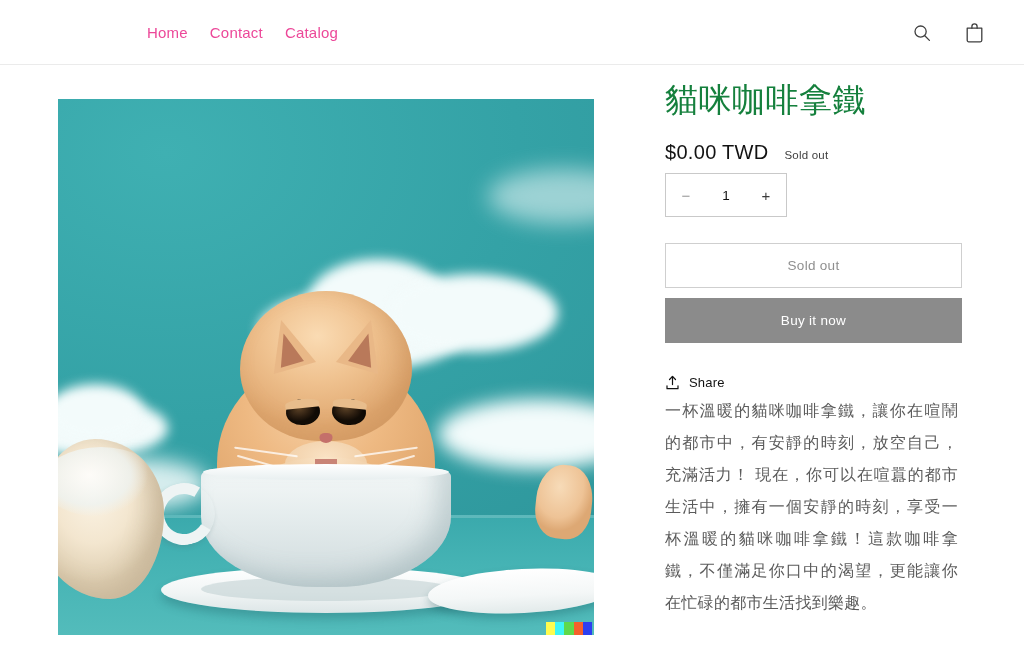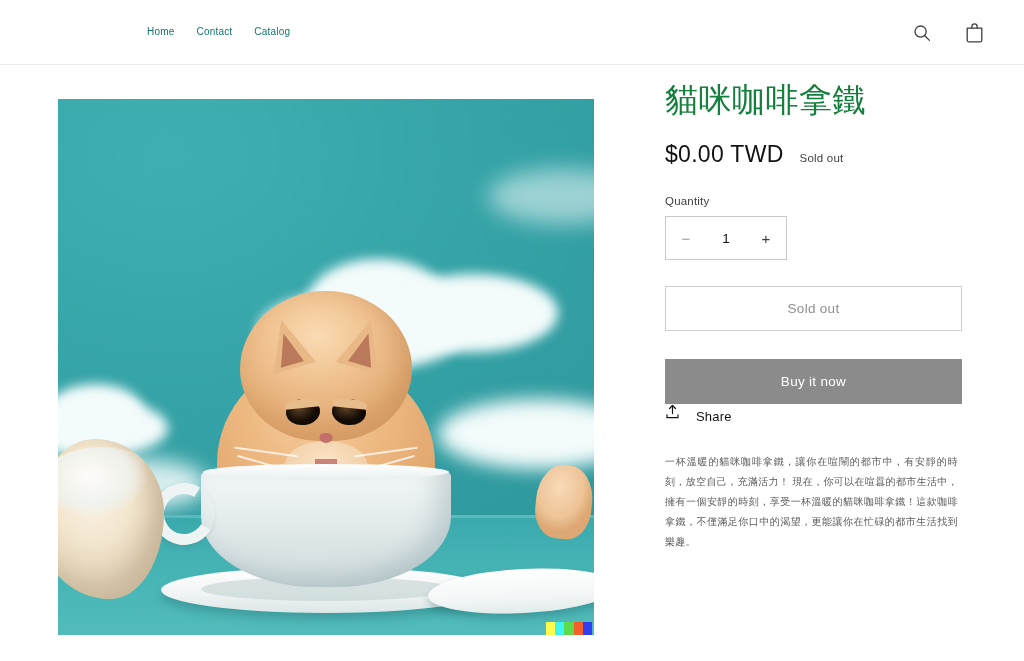--- a/index.html
+++ b/index.html
@@ -20,22 +20,22 @@
     display: flex;
     align-items: center;
   }
   .nav {
     display: flex;
     align-items: center;
     gap: 22px;
     margin-left: 147px;
   }
   .nav-link {
-    font-size: 10px;
-    color: #0f766e;
+    font-size: 15px;
+    color: #ec4899;
     letter-spacing: .2px;
     text-decoration: none;
     cursor: pointer;
     line-height: 1;
   }
   .header-actions {
     position: absolute;
     right: 32px;
     top: 0;
     height: 65px;
@@ -263,21 +263,21 @@
     letter-spacing: .5px;
     margin-top: 14px;
     color: #15803d;
   }
   .price-row {
     display: flex;
     align-items: baseline;
     gap: 16px;
     margin-top: 21px;
   }
-  .price { font-size: 23px; letter-spacing: .3px; color: #121212; }
+  .price { font-size: 20px; letter-spacing: .3px; color: #121212; }
   .badge { font-size: 11.5px; color: #3f3f3f; letter-spacing: .2px; }
 
   .qty-label { font-size: 11.5px; color: #3f3f3f; margin-top: 27px; letter-spacing: .2px; }
   .qty-box {
     margin-top: 9px;
     width: 122px; height: 44px;
     border: 1px solid #c9c9c9;
     display: flex; align-items: center;
   }
   .qty-btn {
@@ -302,35 +302,35 @@
     cursor: pointer;
     font-family: "Liberation Sans", sans-serif;
   }
   .btn-soldout {
     margin-top: 26px;
     background: #ffffff;
     border: 1px solid #cfcfcf;
     color: #8f8f8f;
   }
   .btn-buy {
-    margin-top: 28px;
+    margin-top: 10px;
     background: #8b8b8b;
     border: 1px solid #8b8b8b;
     color: #ffffff;
   }
 
   .share {
-    display: inline-flex; align-items: flex-end; gap: 16px;
+    margin-top: 32px;
+    display: inline-flex; align-items: flex-start; gap: 9px;
     cursor: pointer;
   }
   .share-label { font-size: 13px; color: #121212; letter-spacing: .2px; }
 
   .desc {
-    margin-top: 28px;
-    font-size: 10px;
+    font-size: 16px;
     line-height: 2.0;
     color: #5b5b5b;
     letter-spacing: .3px;
     text-align: justify;
     width: 293px;
   }
 </style>
 </head>
 <body>
 
@@ -423,21 +423,20 @@
   </div>
 
   <div class="info">
     <h1 class="title">貓咪咖啡拿鐵</h1>
 
     <div class="price-row">
       <span class="price">$0.00 TWD</span>
       <span class="badge">Sold out</span>
     </div>
 
-    <div class="qty-label">Quantity</div>
     <div class="qty-box">
       <button class="qty-btn minus">−</button>
       <input class="qty-val" readonly="" value="1" style="">
       <button class="qty-btn plus">+</button>
     </div>
 
     <button class="btn btn-soldout">Sold out</button>
     <button class="btn btn-buy">Buy it now</button>
 
     <div class="share">

